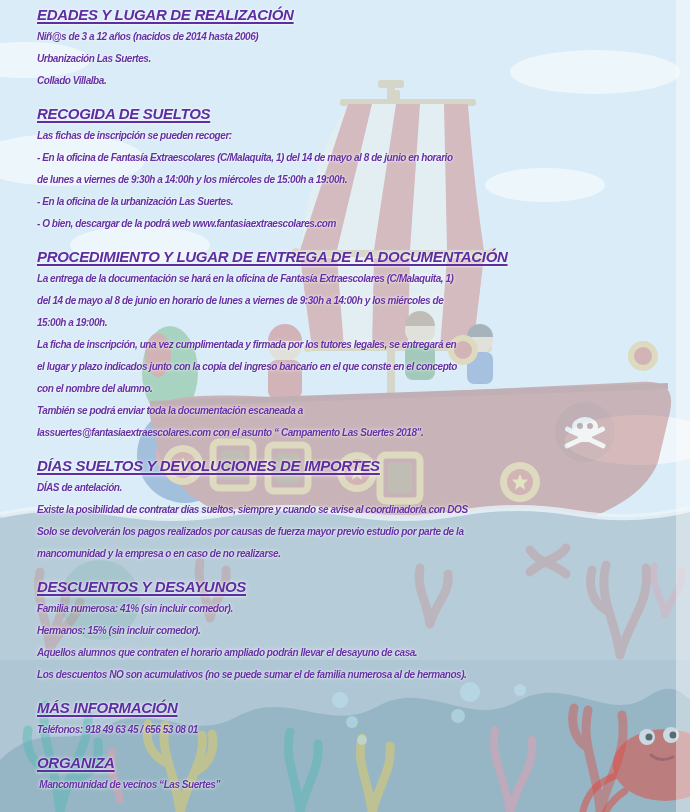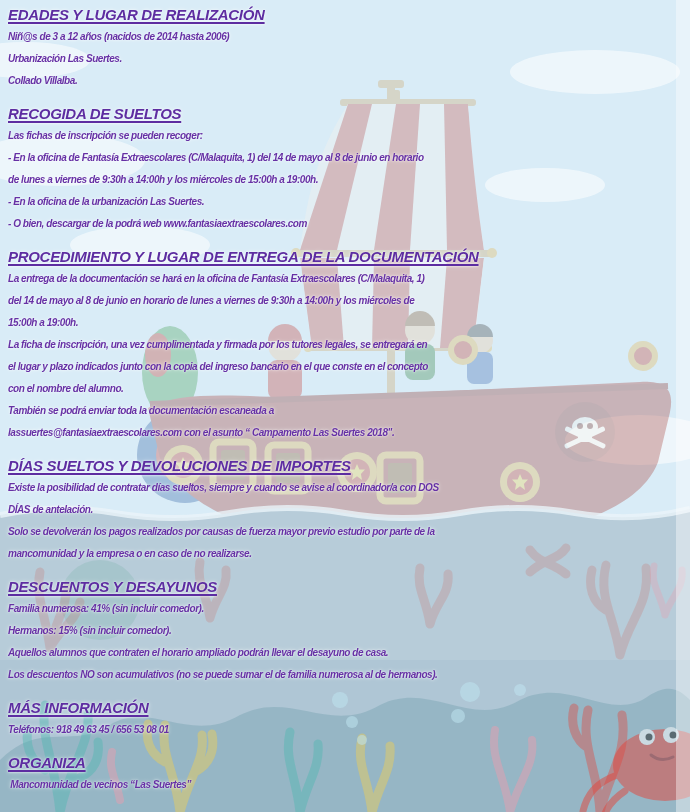--- a/index.html
+++ b/index.html
@@ -33,21 +33,21 @@
     overflow:hidden;
     background:var(--sky);
     font-family:"Liberation Sans",sans-serif;
   }
   .bg{position:absolute;inset:0;width:100%;height:100%;}
   .content{
     position:absolute;inset:0;
     padding:4px 8px 0 8px;
     color:var(--text-color);
   }
-  .section{margin-bottom:11px;}
+  .section{margin-bottom:11px;margin-left:29px;}
   .section-heading{
     font-weight:bold;font-style:italic;
     font-size:15px;line-height:22px;
     letter-spacing:-0.3px;
     color:var(--heading-color);
     text-decoration:underline;
     text-decoration-thickness:1.5px;
     text-underline-offset:2px;
     white-space:pre;
     text-shadow:0 0 2px rgba(255,255,255,.85),0 0 5px rgba(255,255,255,.55);
@@ -257,22 +257,22 @@
         <div class="text-line">del 14 de mayo al 8 de junio en horario de lunes a viernes de 9:30h a 14:00h y los miércoles de</div>
         <div class="text-line">15:00h a 19:00h.</div>
         <div class="text-line">La ficha de inscripción, una vez cumplimentada y firmada por los tutores legales, se entregará en</div>
         <div class="text-line">el lugar y plazo indicados junto con la copia del ingreso bancario en el que conste en el concepto</div>
         <div class="text-line">con el nombre del alumno.</div>
         <div class="text-line">También se podrá enviar toda la documentación escaneada a</div>
         <div class="text-line">lassuertes@fantasiaextraescolares.com con el asunto “ Campamento Las Suertes 2018".</div>
       </div>
       <div class="section">
         <div class="section-heading">DÍAS SUELTOS Y DEVOLUCIONES DE IMPORTES</div>
+        <div class="text-line">DÍAS de antelación.</div>
         <div class="text-line">Existe la posibilidad de contratar días sueltos, siempre y cuando se avise al coordinador/a con DOS</div>
-        <div class="text-line">DÍAS de antelación.</div>
         <div class="text-line">Solo se devolverán los pagos realizados por causas de fuerza mayor previo estudio por parte de la</div>
         <div class="text-line">mancomunidad y la empresa o en caso de no realizarse.</div>
       </div>
       <div class="section">
         <div class="section-heading">DESCUENTOS Y DESAYUNOS</div>
         <div class="text-line">Familia numerosa: 41% (sin incluir comedor).</div>
         <div class="text-line">Hermanos: 15% (sin incluir comedor).</div>
         <div class="text-line">Aquellos alumnos que contraten el horario ampliado podrán llevar el desayuno de casa.</div>
         <div class="text-line">Los descuentos NO son acumulativos (no se puede sumar el de familia numerosa al de hermanos).</div>
       </div>

